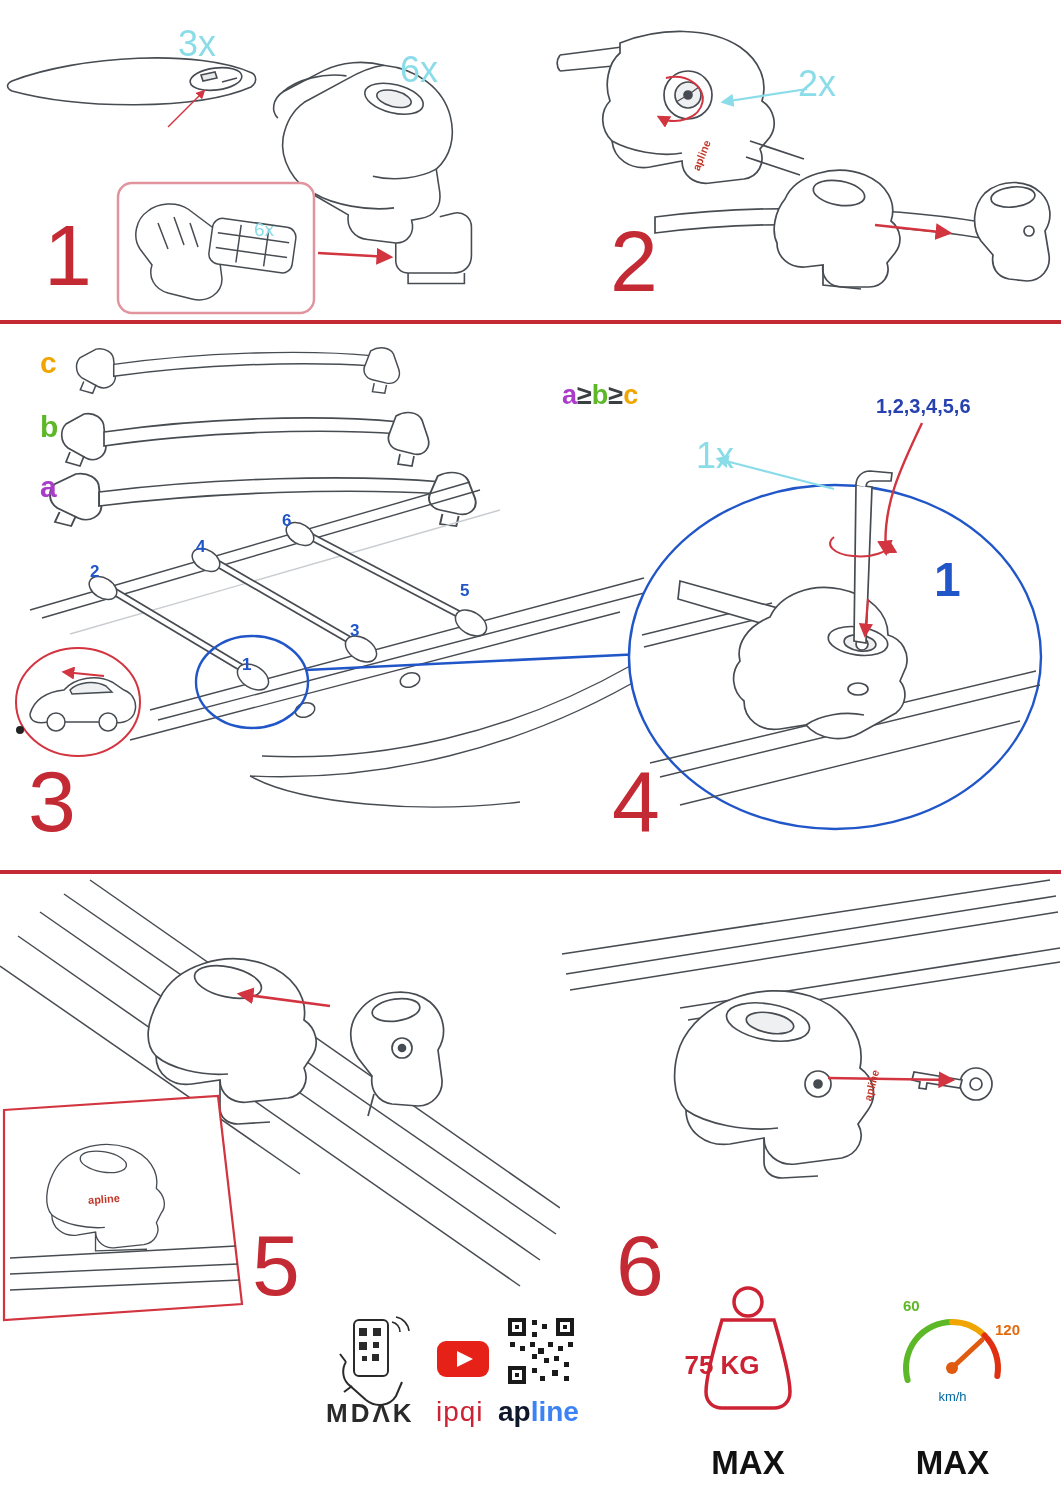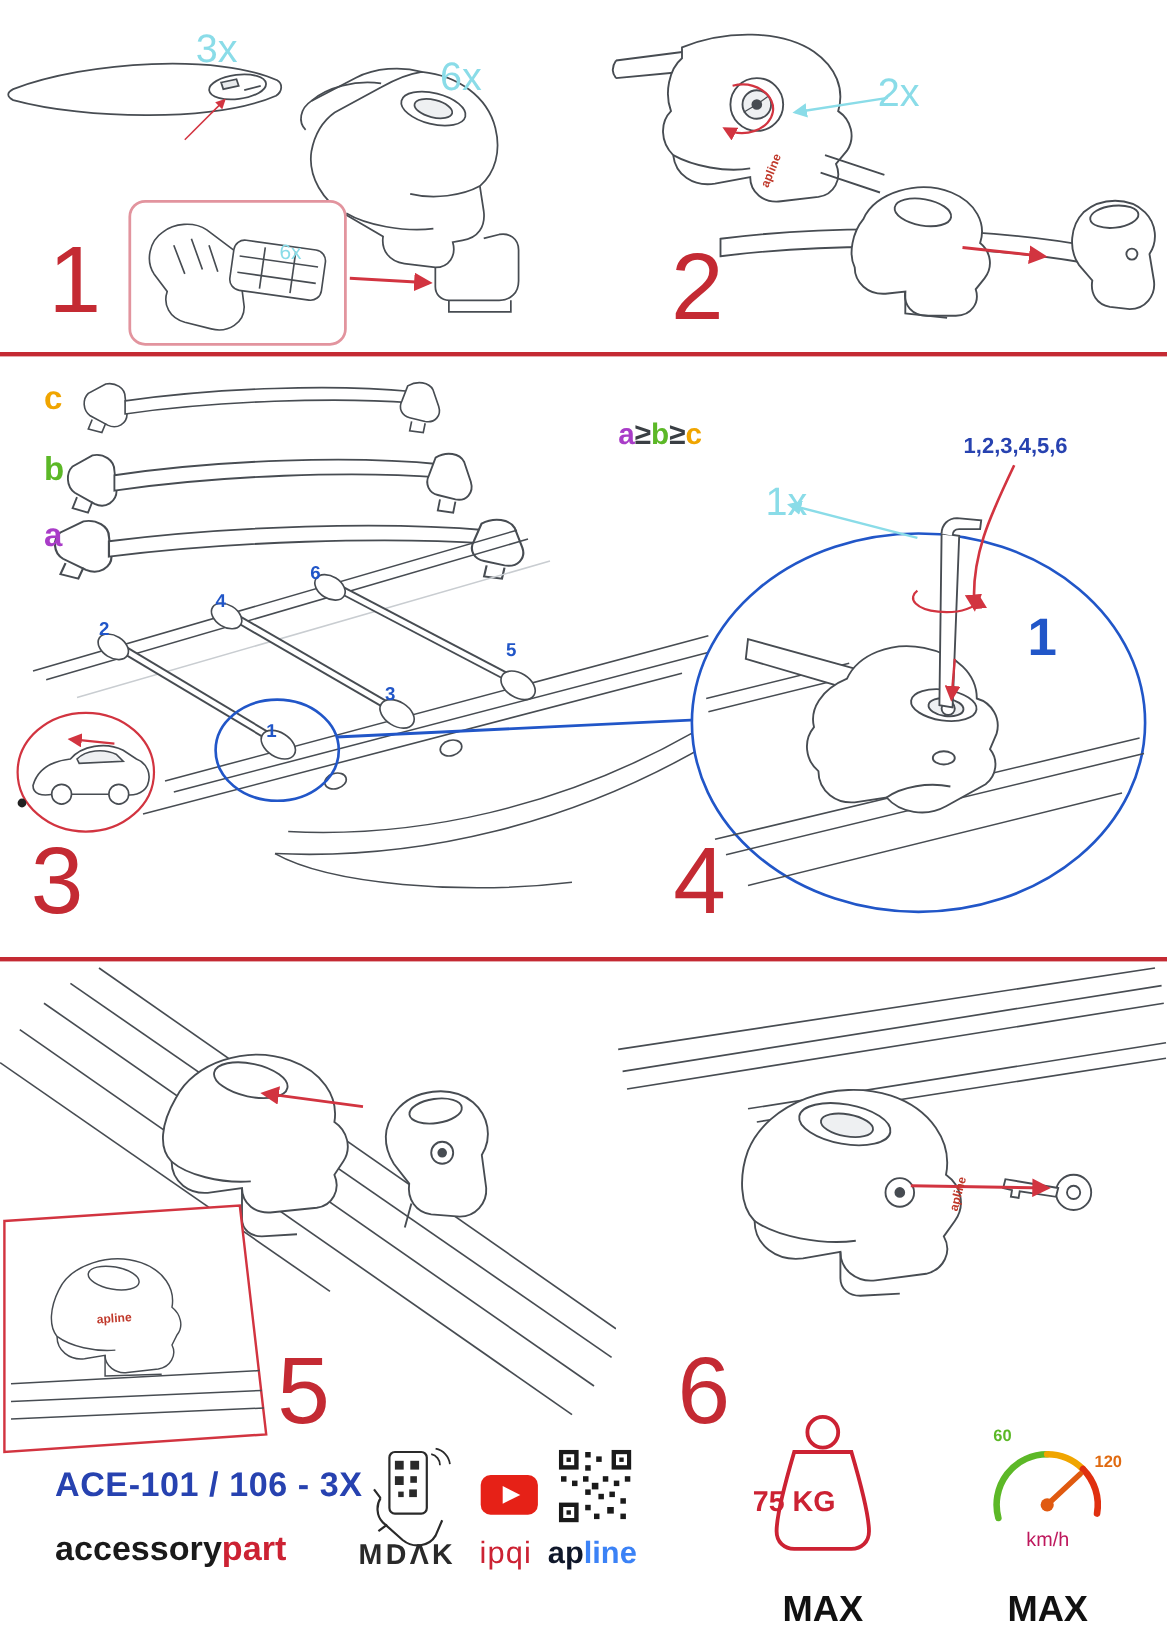--- a/index.html
+++ b/index.html
@@ -22,21 +22,21 @@
   .brandline{font-size:31px;font-weight:700;line-height:1;}
   .brandline .blk{color:#1a1a1a;} .brandline .red{color:#cc2233;}
   .mdak{font-size:26px;font-weight:600;letter-spacing:3px;color:#2a2a2a;line-height:1;}
   .ipqi{font-size:28px;font-weight:500;color:#cc2233;letter-spacing:1px;line-height:1;}
   .aplinebig{font-size:28px;font-weight:700;line-height:1;}
   .aplinebig .blk{color:#0f172a;} .aplinebig .red{color:#3b82f6;}
   .kg{font-size:26px;font-weight:600;color:#cc2233;text-align:center;line-height:1;}
   .maxlab{font-size:33px;font-weight:700;color:#111;text-align:center;line-height:1;margin-top:26px;}
   .sp60{font-size:15px;font-weight:700;color:#5cb827;line-height:1;}
   .sp120{font-size:15px;font-weight:700;color:#e06a10;line-height:1;}
-  .kmh{font-size:18px;color:#be185d;text-align:center;line-height:1;}
+  .kmh{font-size:13px;color:#0369a1;text-align:center;line-height:1;}
   svg{display:block;}
 </style>
 </head>
 <body>
 
 <svg width="0" height="0" style="position:absolute" aria-hidden="true">
   <defs>
     <marker id="arr-red" viewBox="0 0 10 10" refX="8" refY="5" markerWidth="6.5" markerHeight="6.5" orient="auto">
         <path d="M0,0 L10,5 L0,10 z" fill="#d23440"></path>
       </marker>
@@ -292,22 +292,20 @@
     <g transform="translate(350,176)" stroke="#474c52" fill="#fff" stroke-width="1.7">
       <circle cx="66" cy="30" r="16"></circle>
       <circle cx="66" cy="30" r="6"></circle>
       <path d="M52,26 L4,18 L2,26 L10,28 L9,34 L16,35 L17,29 L50,34 Z"></path>
     </g>
     <line x1="268" y1="200" x2="392" y2="202" stroke="#d23440" stroke-width="2.6" marker-end="url(#arr-red)"></line>
   </svg>
   <span class="abs apline-sm" style="left:856px;top:1080px;transform:rotate(-75deg)">apline</span>
   <span class="abs stepnum" style="left:616px;top:1222px">6</span>
 
-  <span class="abs model" style="left:50px;top:1334px">ACE-101 / 106 - 3X</span>
-  <span class="abs brandline" style="left:50px;top:1392px"><span class="blk">accessory</span><span class="red">part</span></span>
 
   <svg class="abs" style="left:330px;top:1316px" width="85" height="92">
     <g stroke="#2a2a2a" fill="#fff" stroke-width="2">
       <rect x="24" y="4" width="34" height="56" rx="5"></rect>
       <g fill="#2a2a2a" stroke="none">
         <rect x="29" y="12" width="8" height="8"></rect>
           <rect x="43" y="12" width="8" height="8"></rect>
         <rect x="29" y="26" width="8" height="8"></rect>
           <rect x="43" y="26" width="6" height="6"></rect>
         <rect x="32" y="40" width="5" height="5"></rect>

